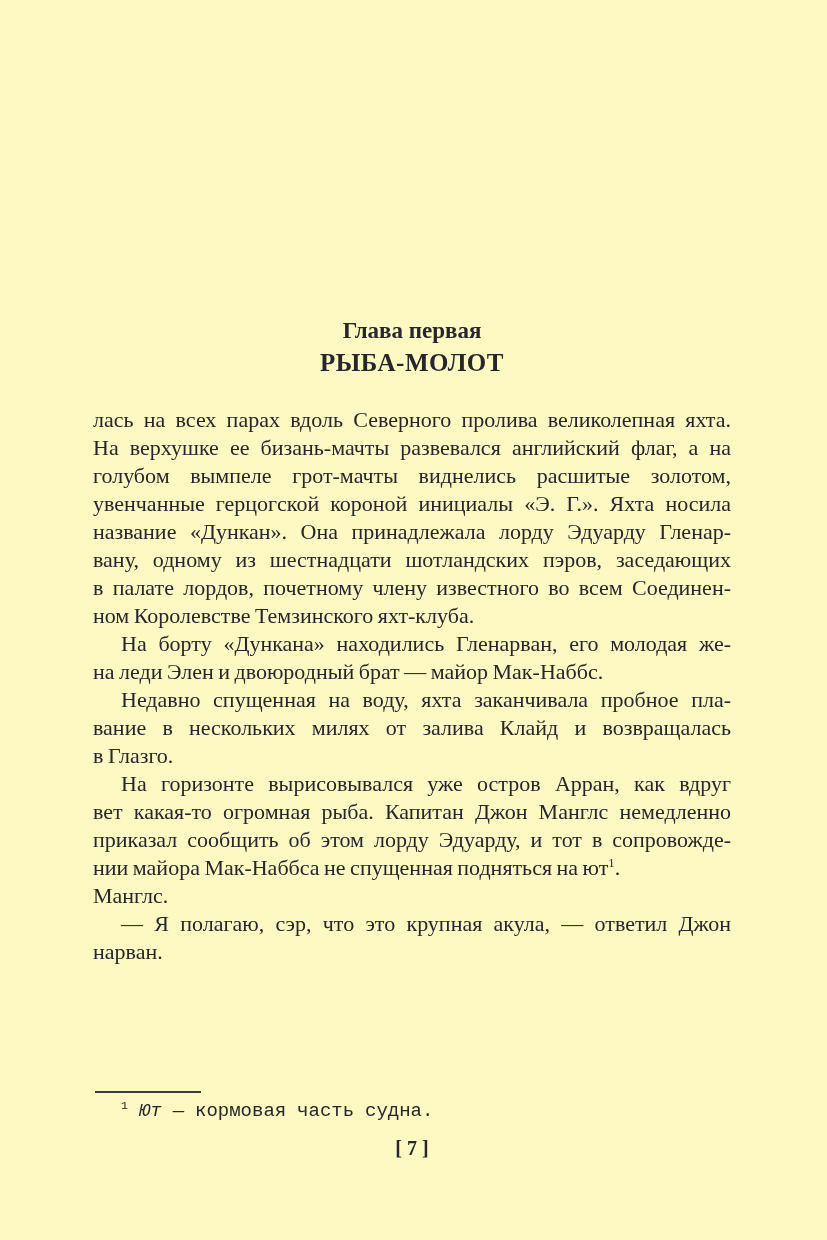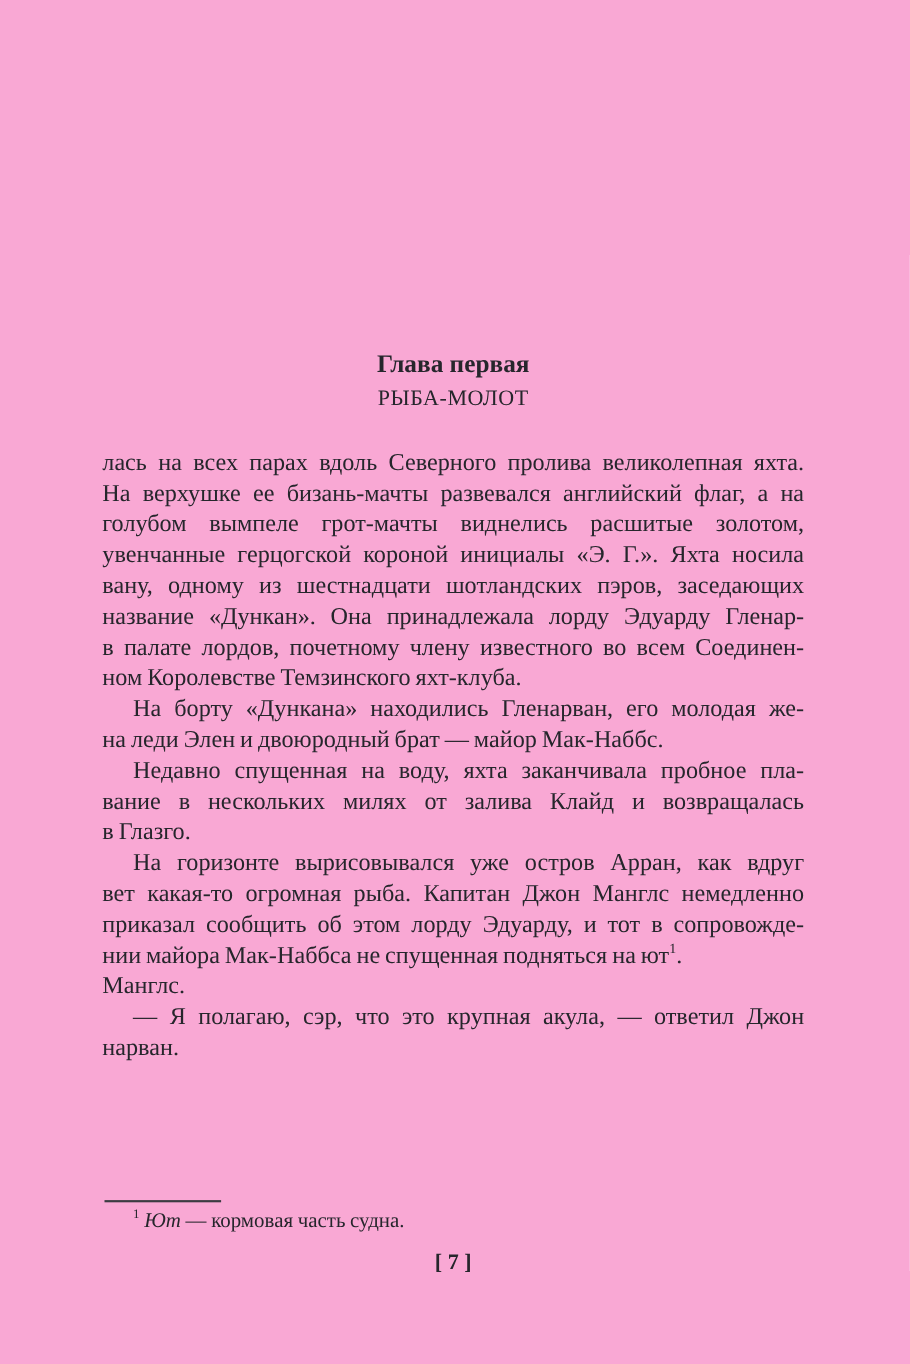--- a/index.html
+++ b/index.html
@@ -6,32 +6,32 @@
   body {
     width: 827px; height: 1240px;
     background: #ffffff;
     font-family: "Liberation Serif", "DejaVu Serif", serif;
     color: #26262c;
     overflow: hidden;
   }
   .page {
     position: relative;
     width: 827px; height: 1240px;
-    background: #f9a8d4;
+    background: #fef9c3;
   }
   .chapter-heading {
     position: absolute;
     top: 316px; left: 93px; width: 638px;
     text-align: center;
   }
   .chapter-label {
     font-size: 23px; font-weight: bold; line-height: 30px;
   }
   .chapter-title {
-    font-size: 20px; font-weight: normal; line-height: 33px;
+    font-size: 25px; font-weight: bold; line-height: 33px;
     letter-spacing: 0.5px;
   }
   .body-text {
     position: absolute;
     top: 406px; left: 93px; width: 638px;
     font-size: 22px;
     word-spacing: -1px;
   }
   .para { margin: 0; padding: 0; }
   .line {
@@ -57,21 +57,21 @@
     top: 1091px; left: 95px;
     width: 106px; height: 1.6px;
     background: #3c3c42;
   }
   .footnote {
     position: absolute;
     top: 1097px; left: 93px; width: 638px;
     font-size: 19px; line-height: 25px;
     word-spacing: -0.5px;
   }
-  .footnote .fn-indent { padding-left: 28px; }
+  .footnote .fn-indent { padding-left: 28px; font-family: Liberation Mono, monospace; }
   .footnote sup.ref { font-size: 0.62em; }
   .footnote .fn-term { font-style: italic; }
   .page-number {
     position: absolute;
     top: 1134px; left: 93px; width: 638px;
     text-align: center;
     font-size: 20px; font-weight: bold; line-height: 28px;
   }
 </style>
 </head>
@@ -84,22 +84,22 @@
     <div class="chapter-title">РЫБА-МОЛОТ</div>
   </div>
 
   <div class="body-text">
 
     <p class="para">
       <span class="line j">лась на всех парах вдоль Северного пролива великолепная яхта.</span>
       <span class="line j">На верхушке ее бизань-мачты развевался английский флаг, а на</span>
       <span class="line j">голубом вымпеле грот-мачты виднелись расшитые золотом,</span>
       <span class="line j">увенчанные герцогской короной инициалы «Э. Г.». Яхта носила</span>
+      <span class="line j">название «Дункан». Она принадлежала лорду Эдуарду Гленар-</span>
       <span class="line j">вану, одному из шестнадцати шотландских пэров, заседающих</span>
-      <span class="line j">название «Дункан». Она принадлежала лорду Эдуарду Гленар-</span>
       <span class="line j">в палате лордов, почетному члену известного во всем Соединен-</span>
       <span class="line">ном Королевстве Темзинского яхт-клуба.</span>
     </p>
 
     <p class="para">
       <span class="line j indent">На борту «Дункана» находились Гленарван, его молодая же-</span>
       <span class="line">на леди Элен и двоюродный брат — майор Мак-Наббс.</span>
     </p>
 
     <p class="para">

